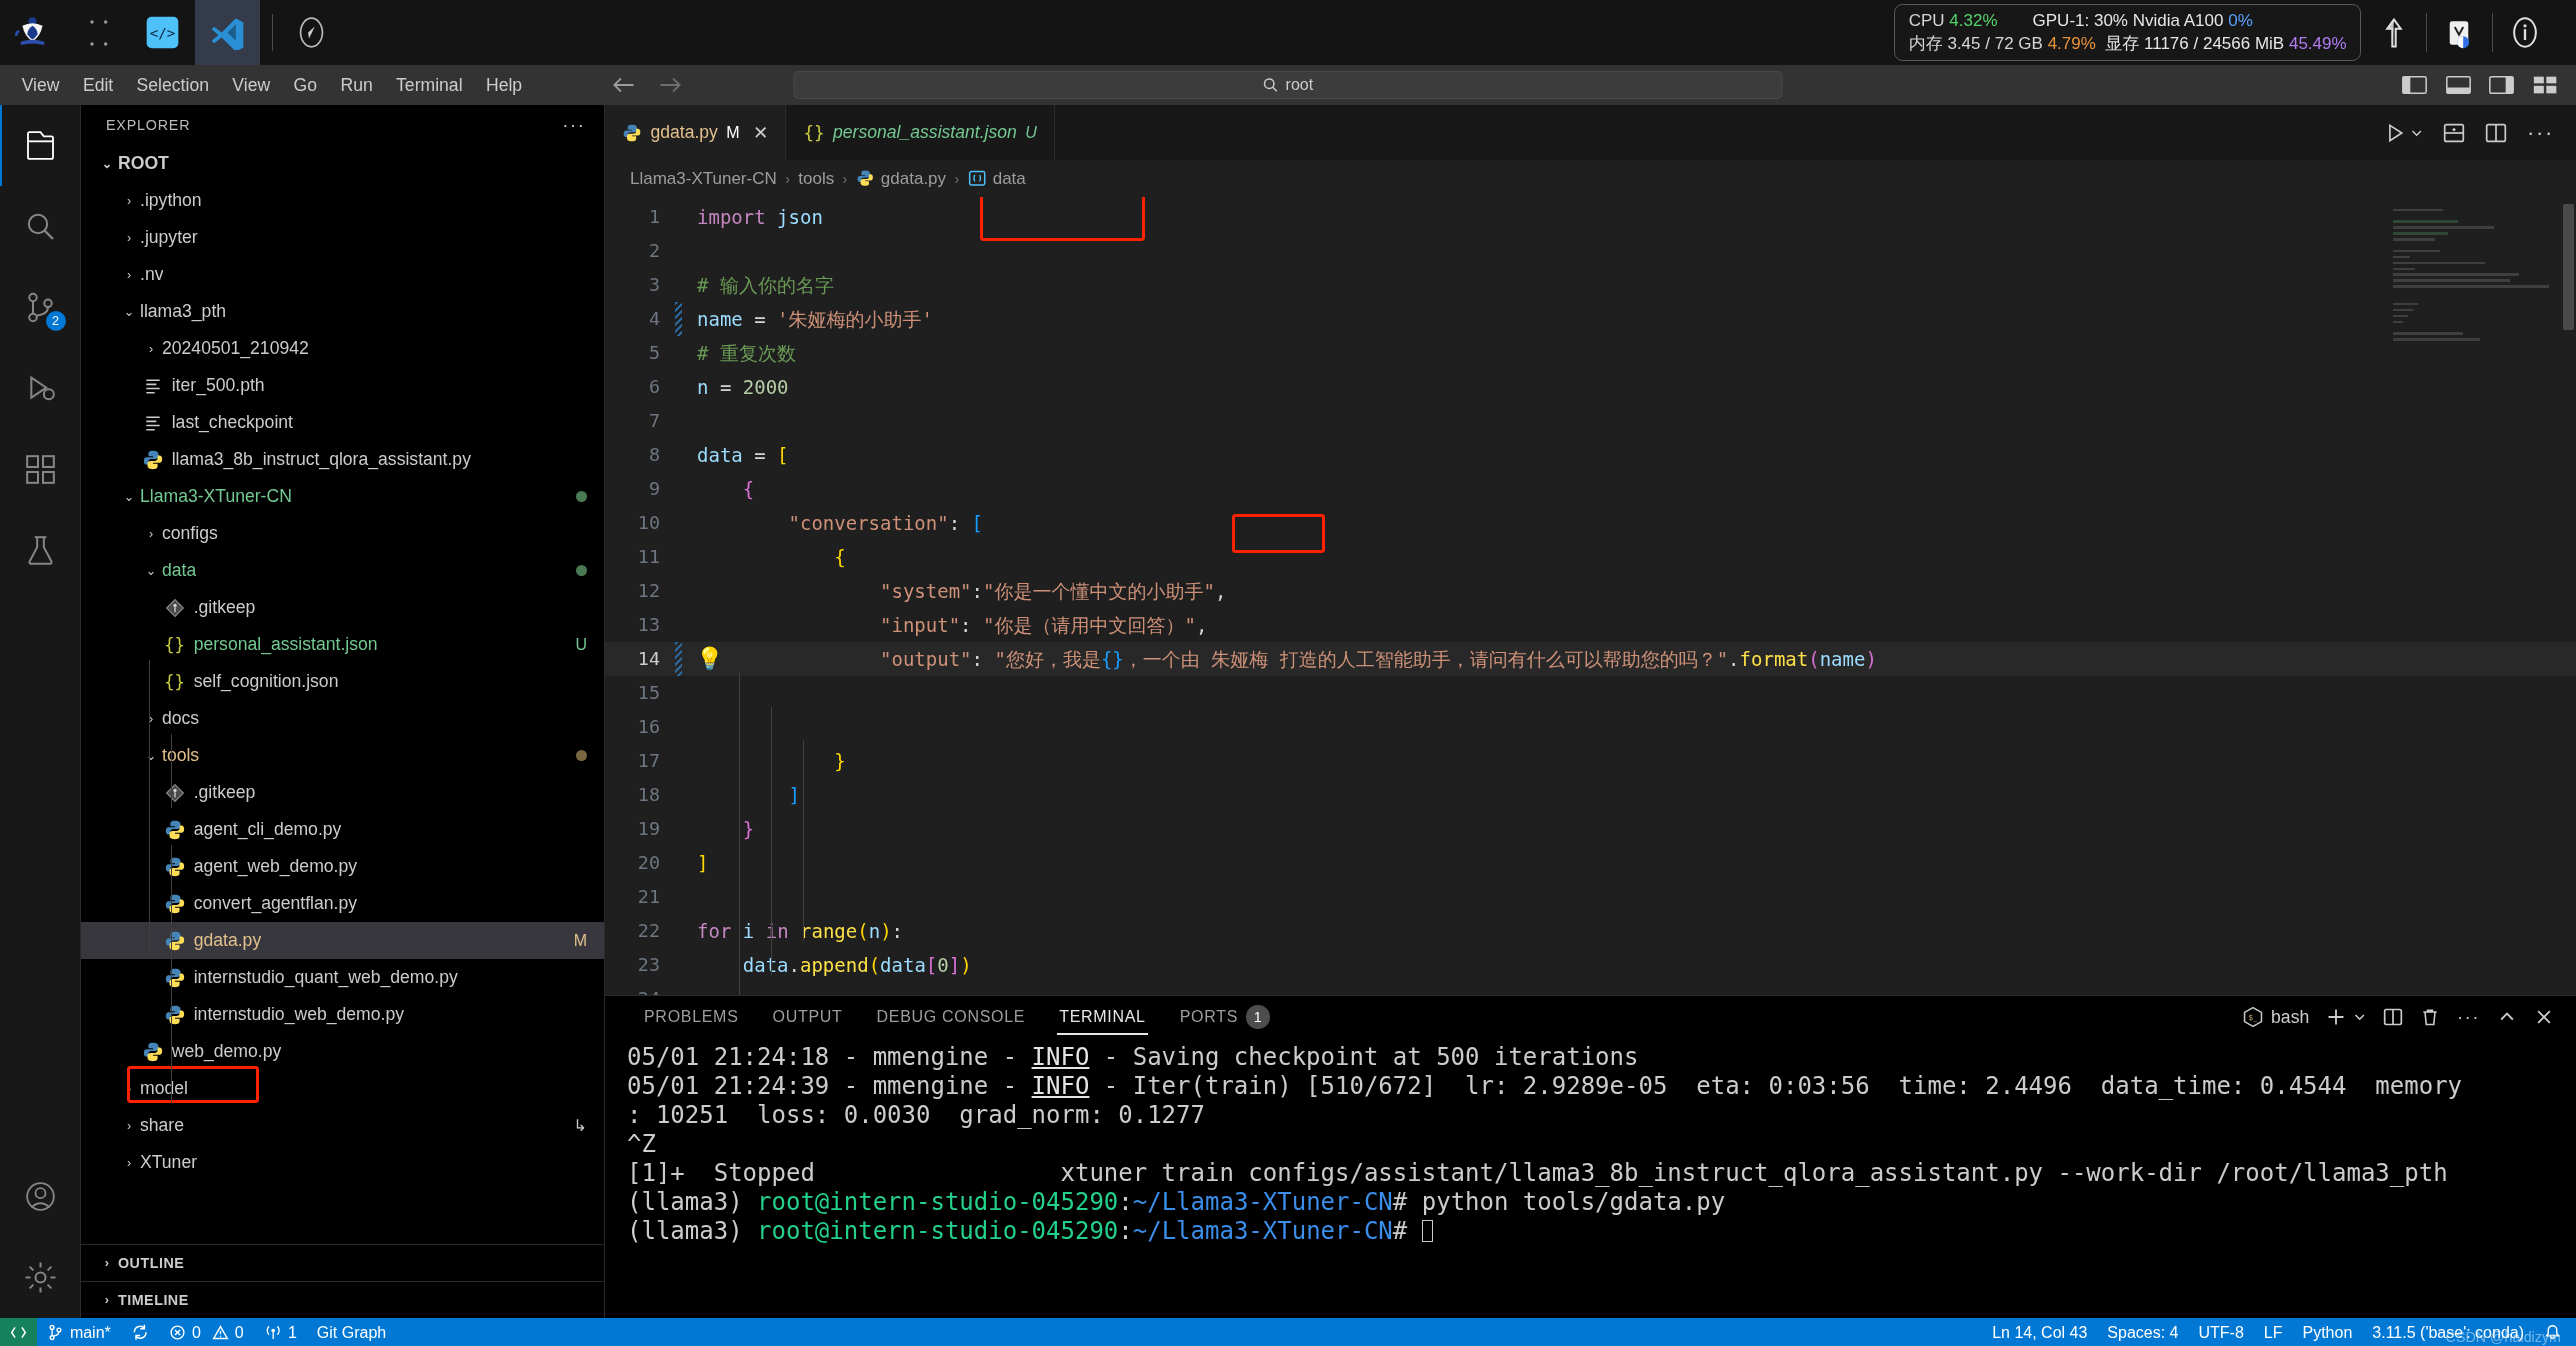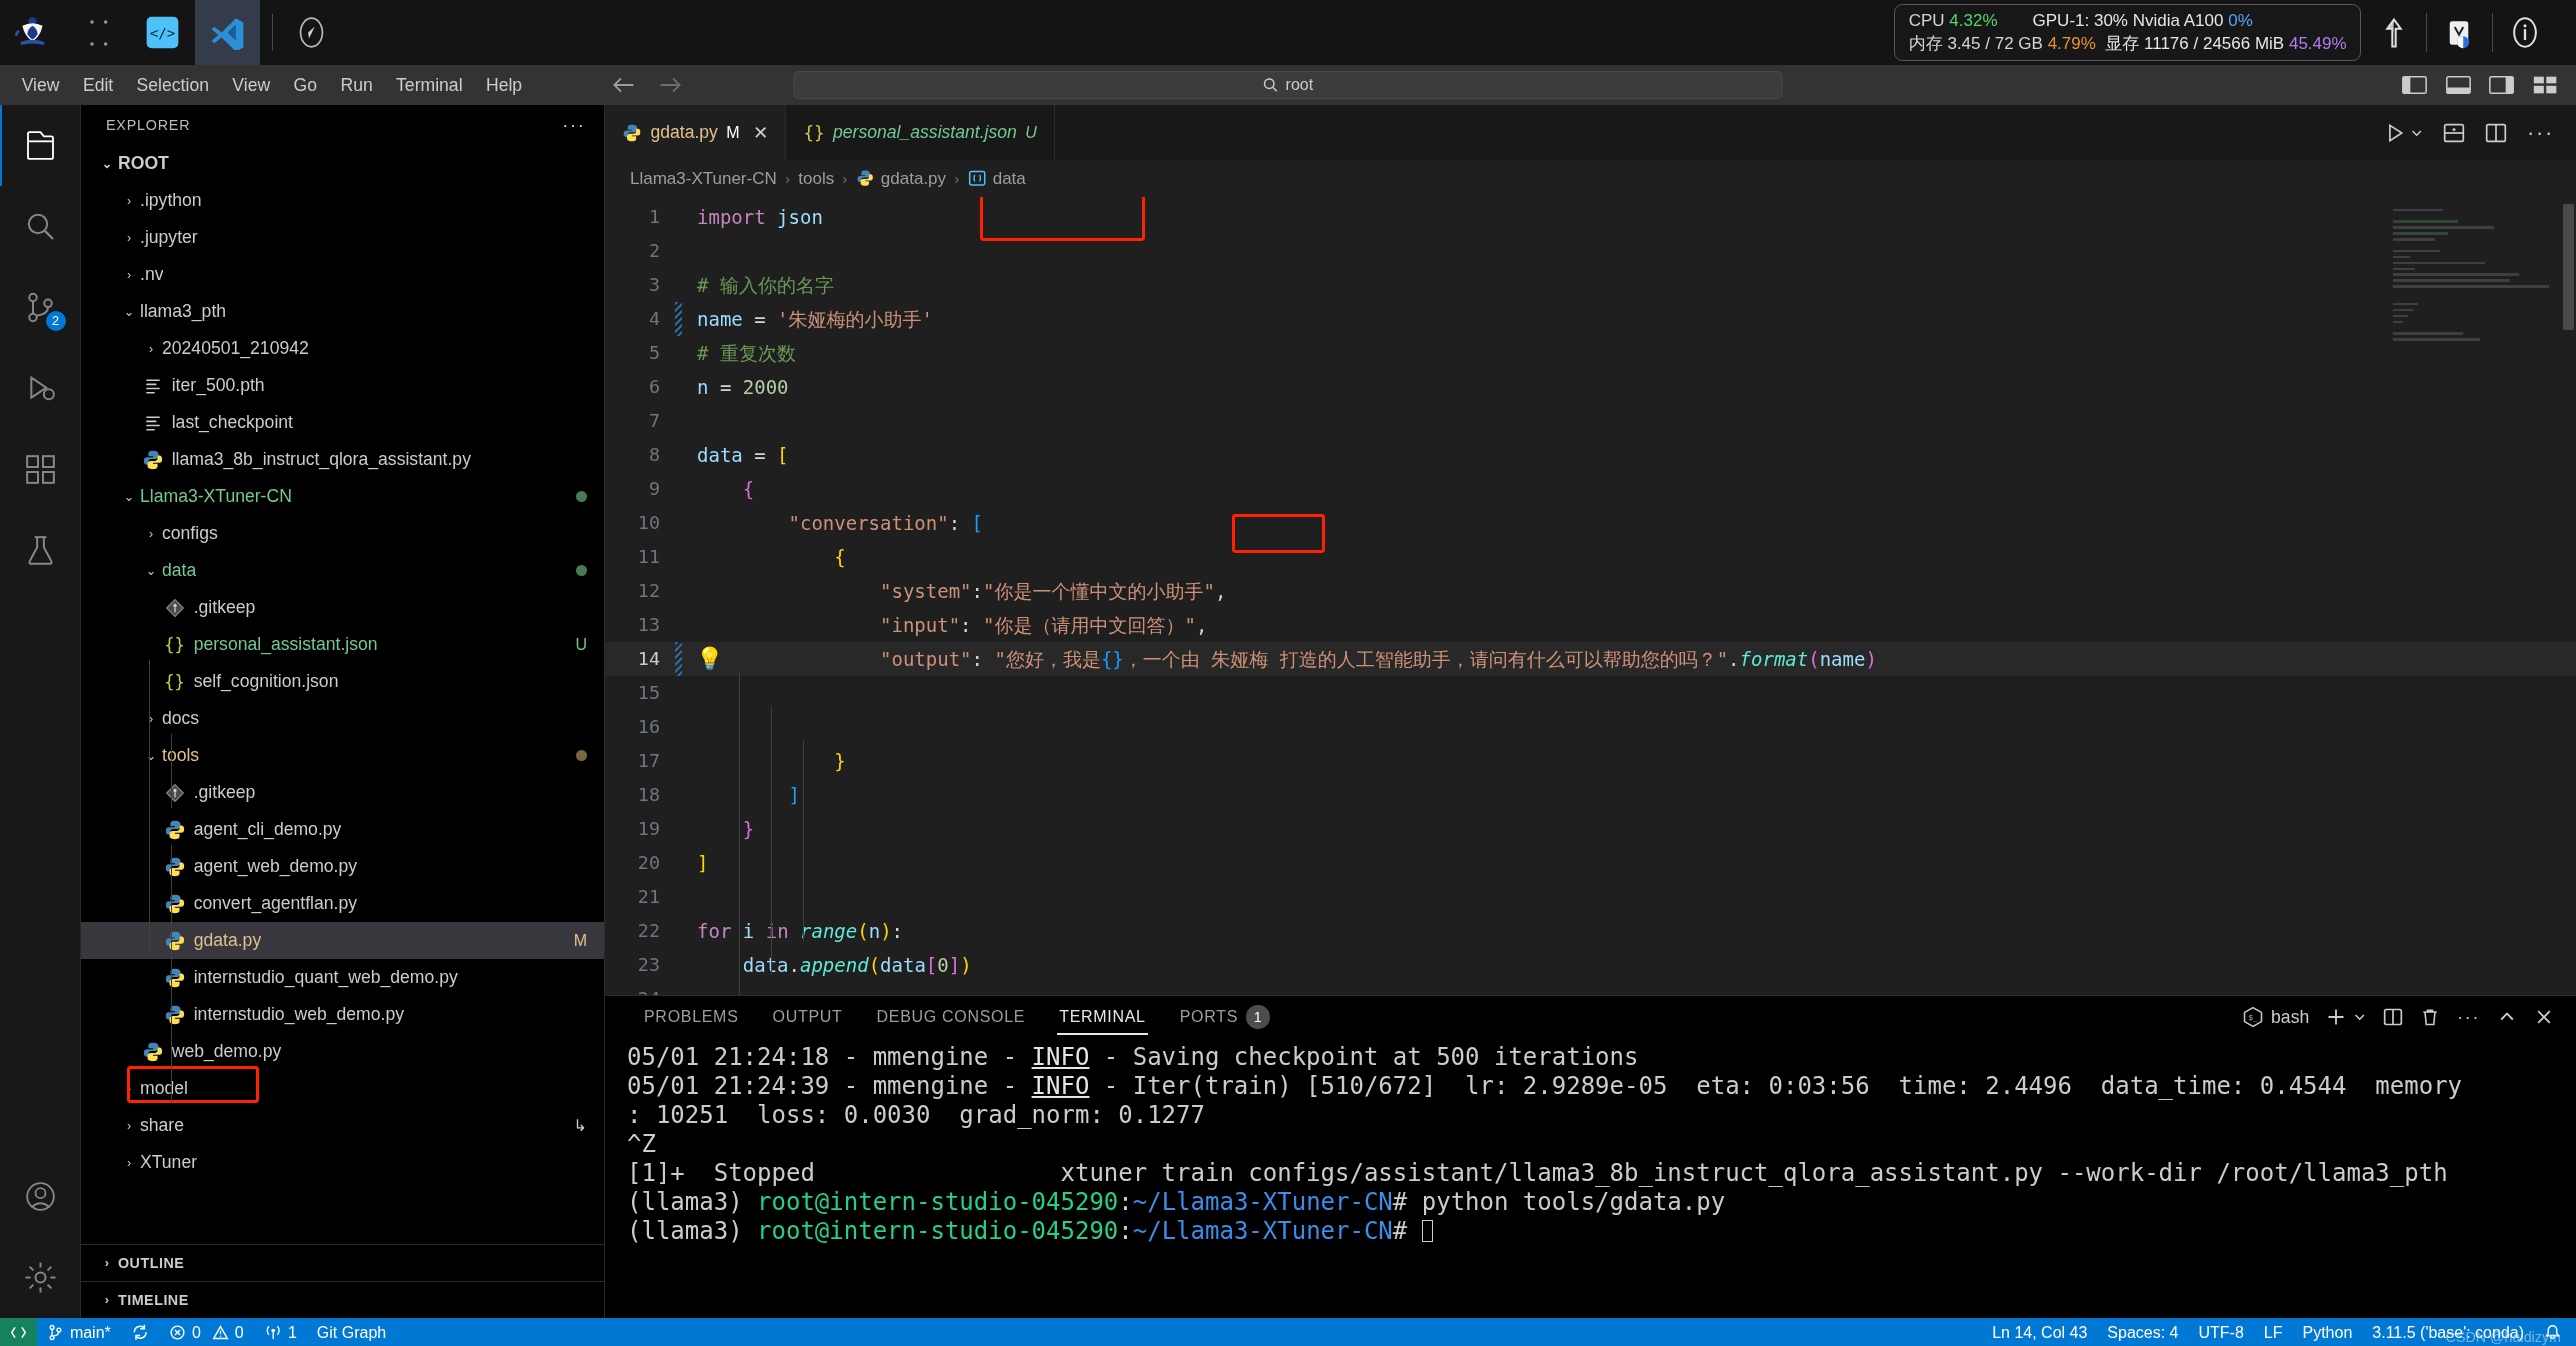--- a/index.html
+++ b/index.html
@@ -136,21 +136,21 @@
   }
   .cline{ height:34px; display:flex; align-items:center; position:relative; }
   .cline.current{ background:#282828; }
   .lnum{
     width:77px; flex:0 0 77px; text-align:right; padding-right:22px;
     color:#6e7681; font-size:18.4px; user-select:none;
   }
   .cline.current .lnum{ color:#cccccc; }
   .gutterdiff{ position:absolute; left:70px; width:6.7px; top:0; bottom:0; }
   .ctext{ padding-left:15px; }
-  .kw{ color:#c586c0; } .fn{ color:#5eead4;font-style:italic; } .str{ color:#ce9178; }
+  .kw{ color:#c586c0; } .fn{ color:#fde047; } .str{ color:#ce9178; }
   .cmt{ color:#6a9955; } .num{ color:#b5cea8; } .var{ color:#9cdcfe; }
   .op{ color:#d4d4d4; } .plain{ color:#d4d4d4; } .key{ color:#ce9178; }
   .br-y{ color:#ffd700; } .br-p{ color:#da70d6; } .br-b{ color:#179fff; }
   .bulb{ position:absolute; left:91px; font-size:22px; }
   .iguide{ position:absolute; width:0.8px; background:#404040; top:0; bottom:0; }
   .minimap{ position:absolute; right:15px; top:11.7px; width:168px; opacity:.55; }
   .mm-line{ height:2.5px; margin-bottom:3.4px; background:#5a5a5a; }
   .scrollbar-v{ position:absolute; right:0; top:0; width:15px; bottom:0; }
   .scroll-thumb{ position:absolute; right:1.7px; top:6.7px; width:11.7px; height:126px; background:#4a4a4a; border-radius:1.7px; }
 

